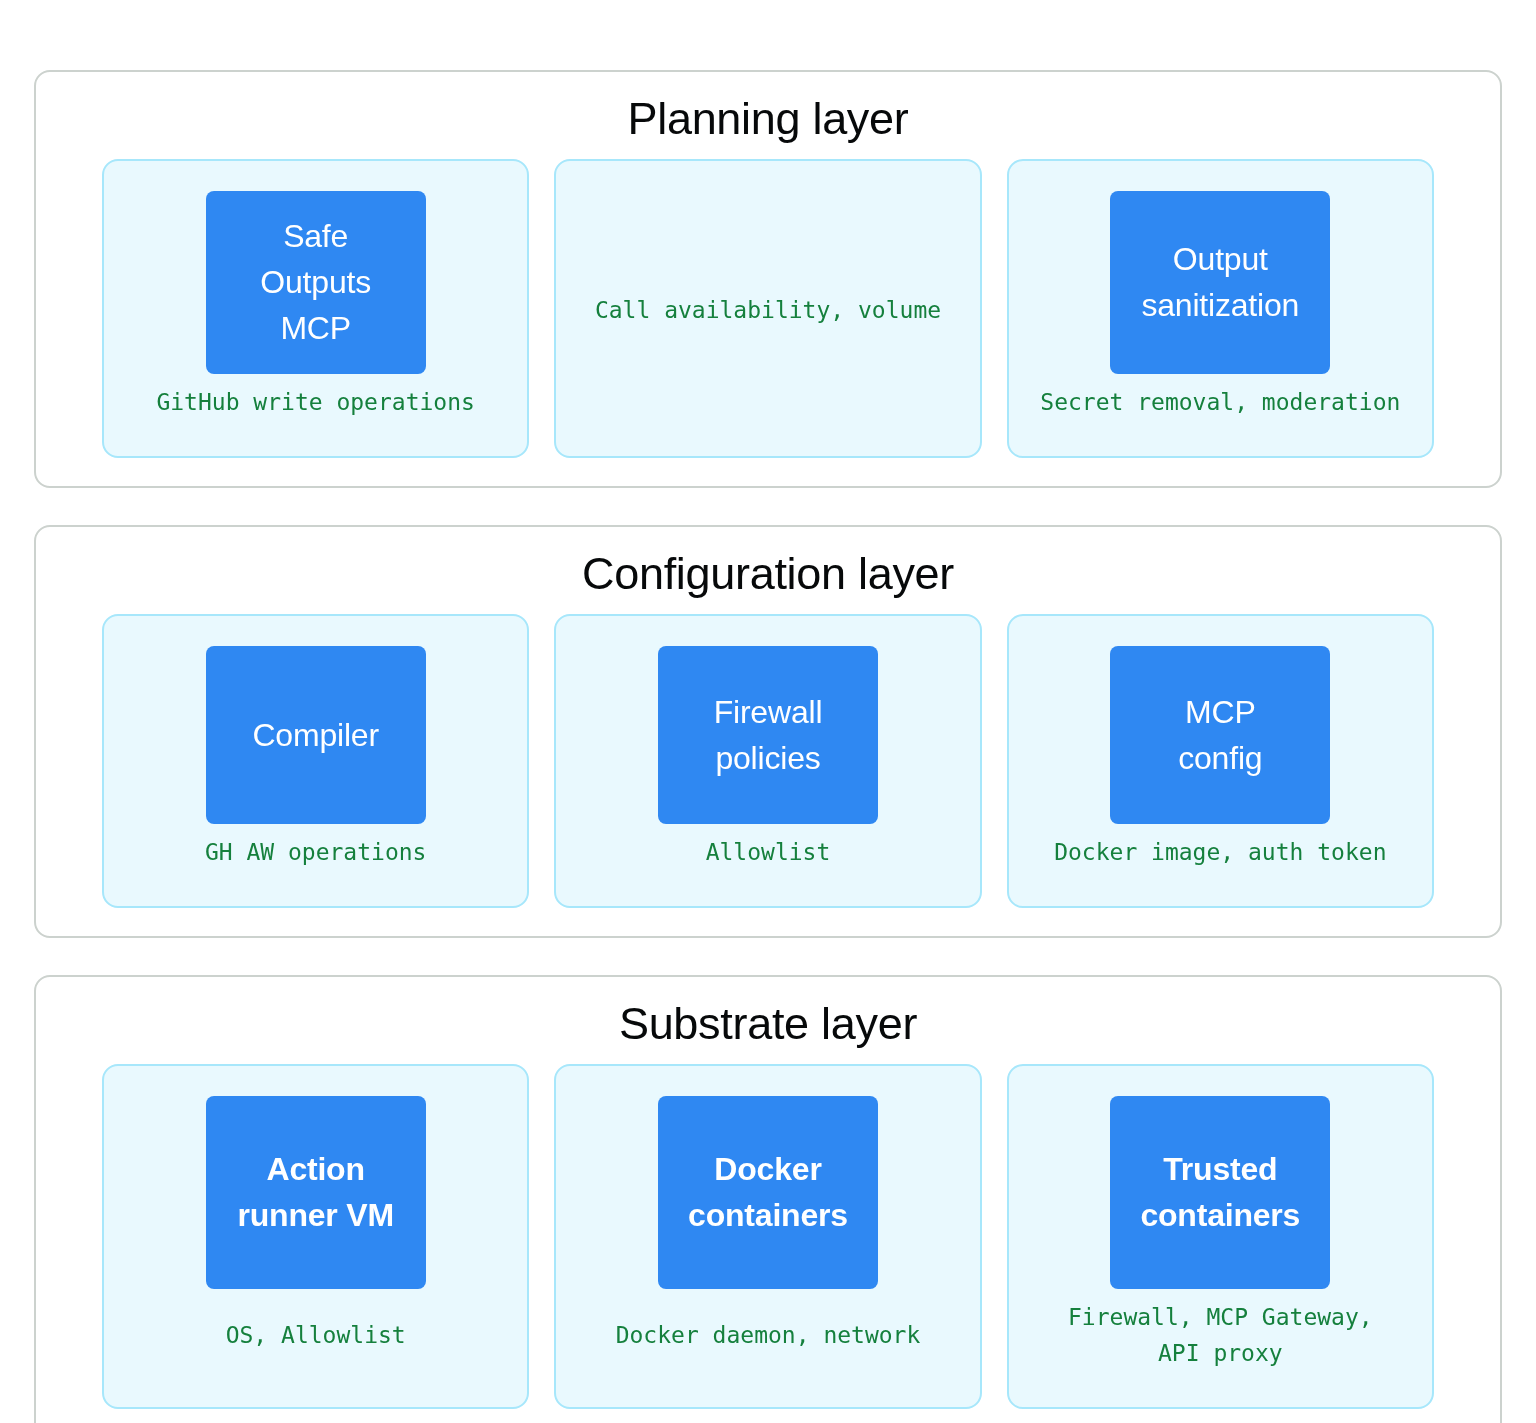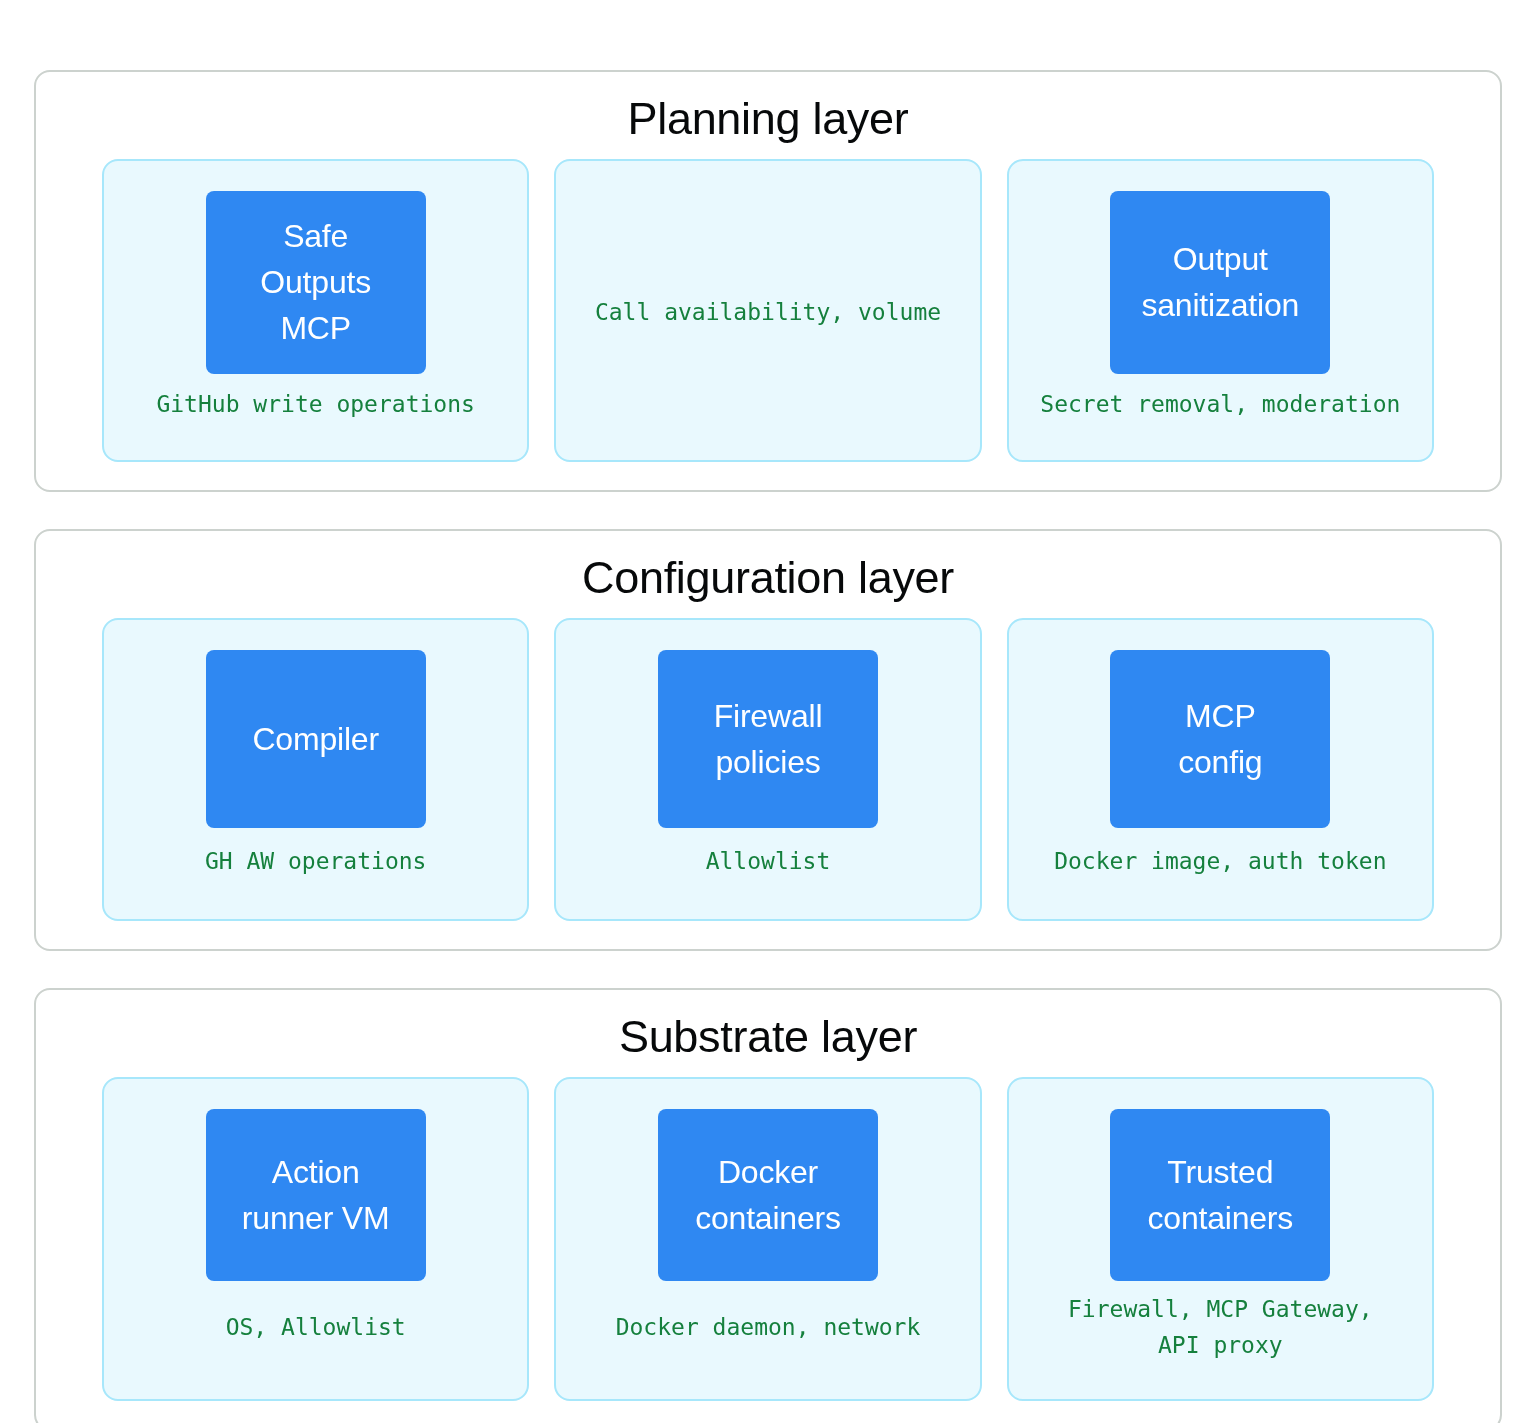--- a/index.html
+++ b/index.html
@@ -92,21 +92,21 @@
     font-weight: 400;
     line-height: 46px;
     letter-spacing: -0.2px;
     padding: 8px 10px;
     white-space: pre-line;
   }
 
   
   .layer-planning  .node { height: 183px; }
   .layer-config    .node { height: 178px; }
-  .layer-substrate .node { height: 172px; }
+  .layer-substrate .node { height: 193px; font-weight: bold; }
 
   .caption {
     margin-top: 0;
     flex: 1 1 auto;
     display: flex;
     align-items: center;
     justify-content: center;
     text-align: center;
     font-family: "DejaVu Sans Mono", "Liberation Mono", monospace;
     font-size: 23px;

